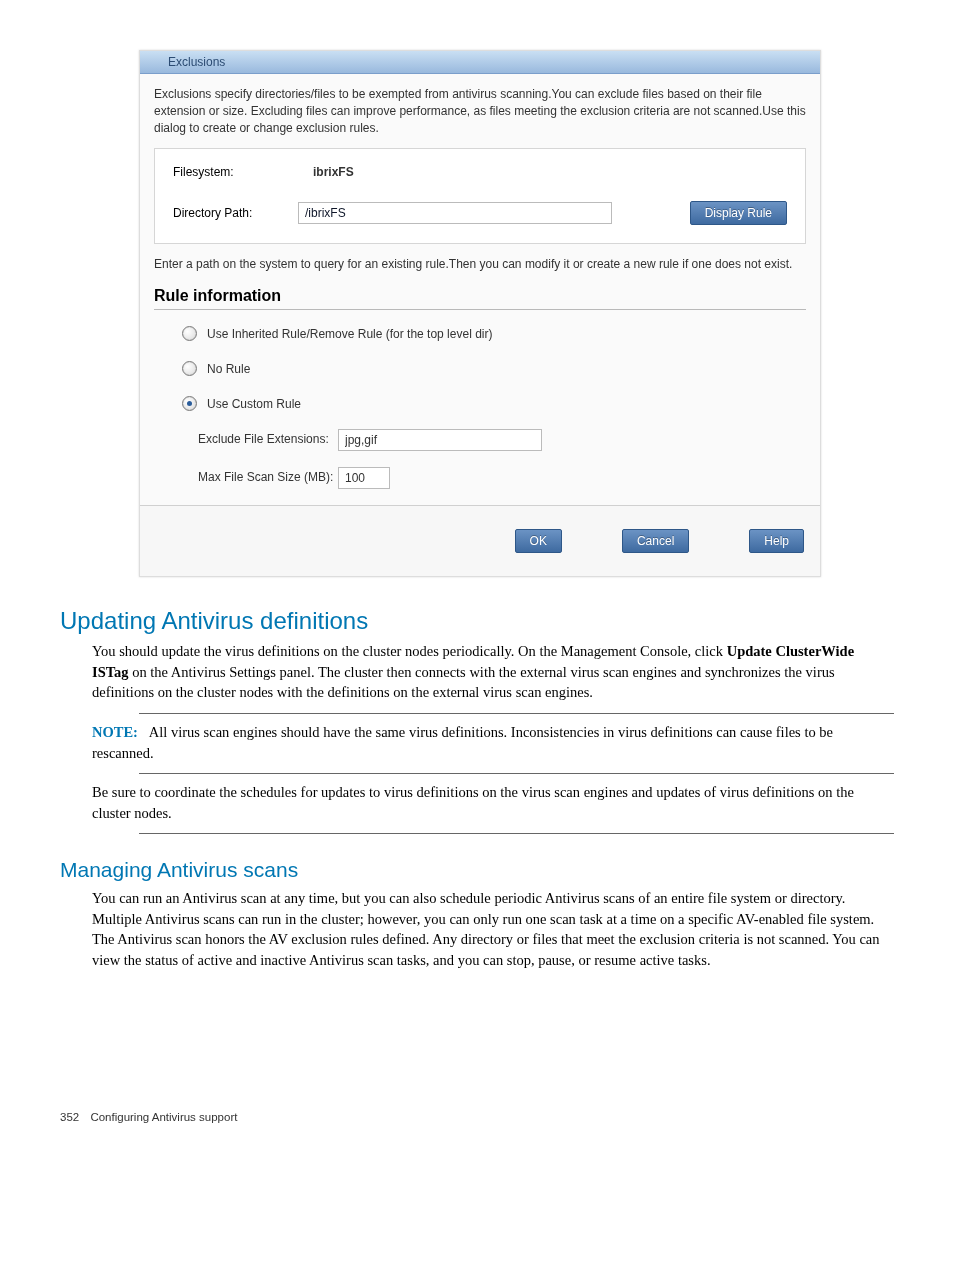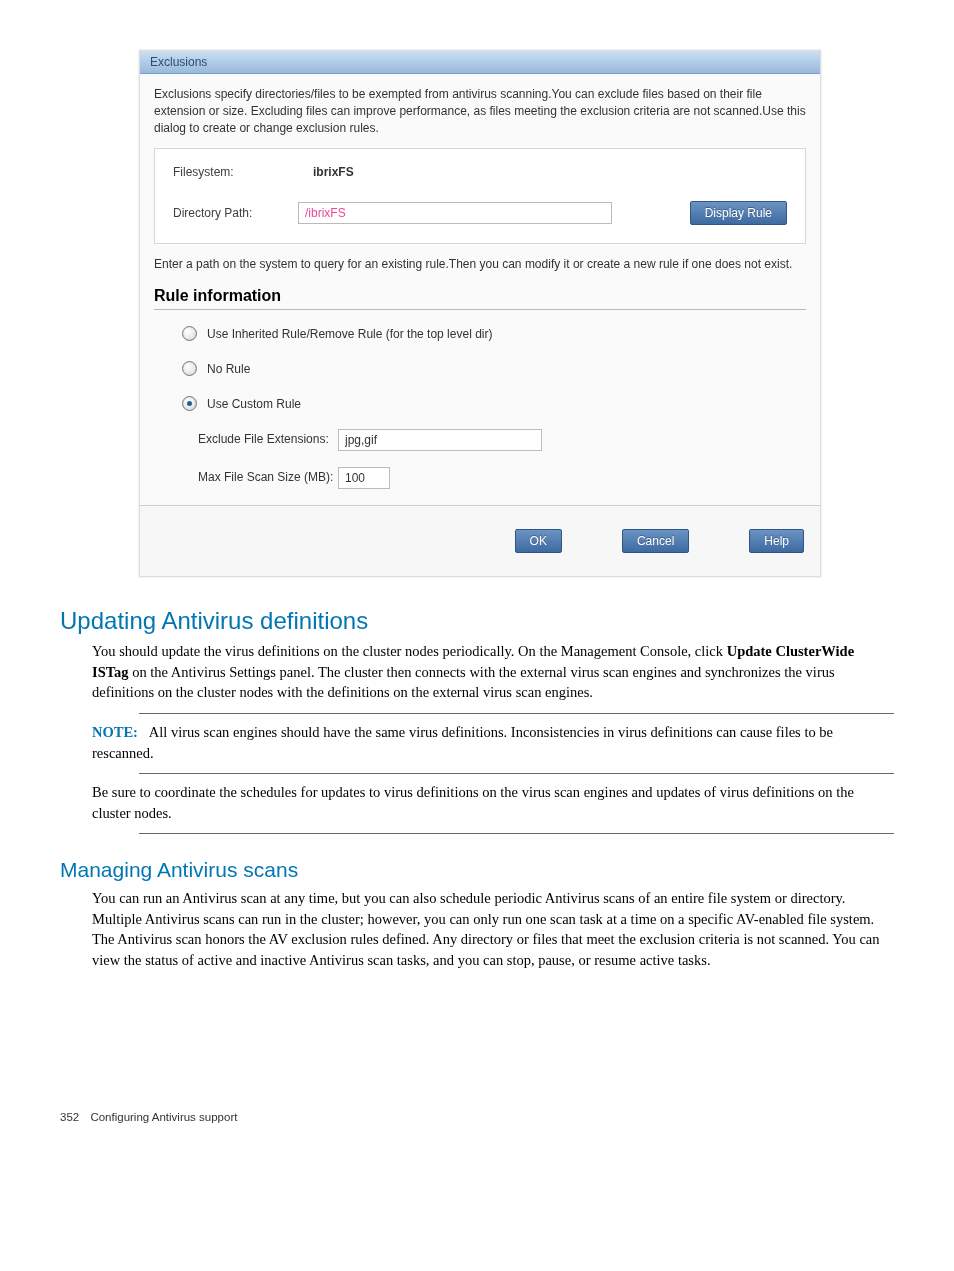--- a/index.html
+++ b/index.html
@@ -23,50 +23,50 @@
     font-family: Tahoma, Arial, sans-serif;
     font-size: 12px;
     color: #333;
     border: 1px solid #ddd;
     box-shadow: 0 0 2px rgba(0,0,0,.15);
   }
   .dialog-title {
     background: linear-gradient(#c9dff3, #99b9dd);
     border-bottom: 1px solid #7a9ecb;
     color: #2c4c73;
-    padding: 4px 10px;
+    padding: 4px 28px;
     font-size: 12px;
   }
   .dialog-body {
     background: #fafafa;
     padding: 12px 14px 16px 14px;
   }
   .intro {
     color: #333;
     line-height: 1.4;
     margin-bottom: 12px;
   }
   .pathbox {
     background: #fff;
     border: 1px solid #d6d6d6;
     padding: 16px 18px 18px 18px;
     margin-bottom: 12px;
   }
   .prow { display: flex; align-items: center; margin-bottom: 22px; }
   .prow:last-child { margin-bottom: 0; justify-content: space-between; }
-  .plabel { width: 125px; color: #404040; }
+  .plabel { width: 125px; color: #000000; }
   .pvalue { font-weight: bold; color: #333; padding-left: 15px; }
   .ptext {
     border: 1px solid #bbb;
     background: #fff;
     padding: 3px 6px;
     width: 300px;
     font-family: inherit;
     font-size: 12px;
-    color: #ec4899;
+    color: #0f172a;
   }
   .btn {
     background: linear-gradient(#6b93c4, #3e6aa0);
     border: 1px solid #2e5788;
     color: #fff;
     font-size: 12px;
     padding: 4px 14px;
     border-radius: 2px;
     font-family: inherit;
     cursor: pointer;

